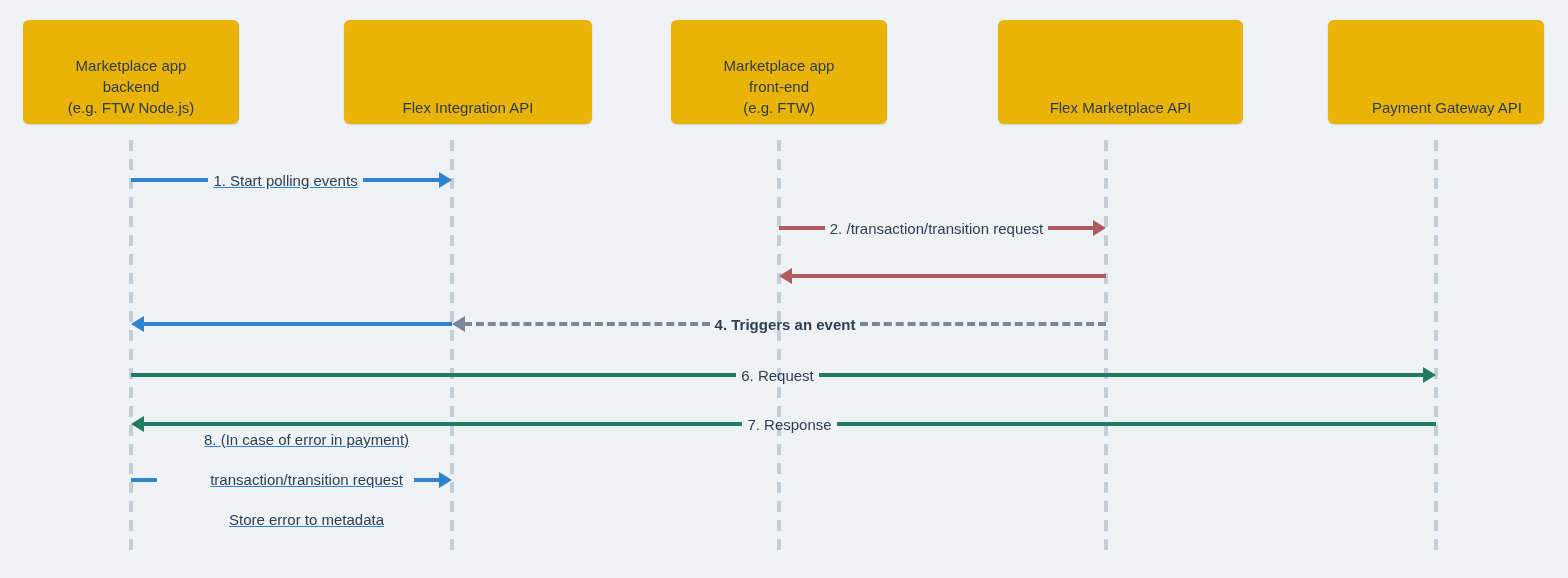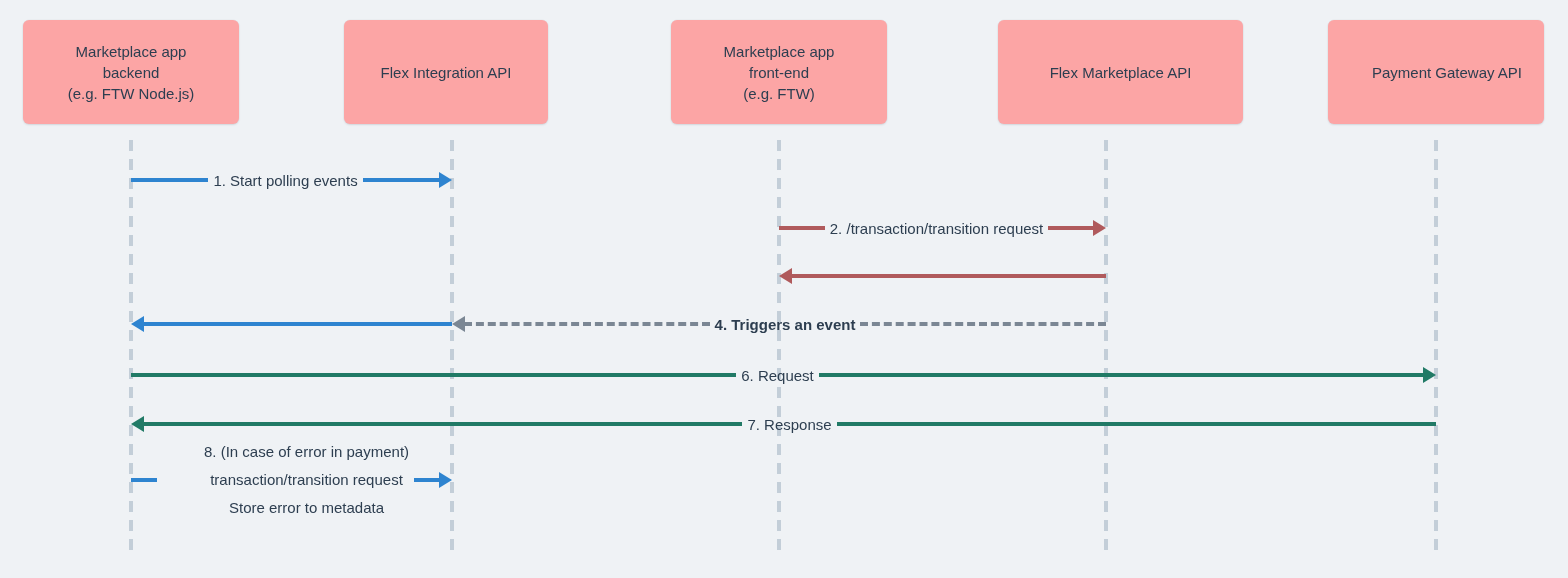--- a/index.html
+++ b/index.html
@@ -15,25 +15,25 @@
     overflow: hidden;
   }
   #diagram {
     position: relative;
     width: 1568px;
     height: 578px;
   }
   
   .participant {
     position: absolute;
-    background: #fca5a5;
+    background: #eab308;
     border-radius: 6px;
     box-shadow: 0 1px 2px rgba(45,62,80,0.13), 0 0 0 0.5px rgba(45,62,80,0.04);
     display: flex;
-    align-items: center;
+    align-items: flex-end;
     justify-content: center;
     text-align: center;
     box-sizing: border-box;
     padding: 6px 10px;
   }
   .participant-label {
     font-size: 15px;
     line-height: 21px;
     color: #2d3e50;
     white-space: pre-line;
@@ -75,54 +75,54 @@
     font-size: 15px;
     line-height: 21px;
     color: #2d3e50;
     text-align: center;
     white-space: pre-line;
     padding: 0 5px;
     position: relative;
     z-index: 3;
   }
   .msg-label.multiline {
-    line-height: 28px;
+    line-height: 40px;
     margin-left: 42px;
   }
   .head {
     flex: 0 0 auto;
     width: 0;
     height: 0;
     border-top: 8px solid transparent;
     border-bottom: 8px solid transparent;
   }
   .head.right {
     border-left: 13px solid currentColor;
     margin-left: -1px;
   }
   .head.left {
     border-right: 13px solid currentColor;
     margin-right: -1px;
   }
-  .msg-blue   { color: #2e84d0; }
+  .msg-blue   { color: #2e84d0; text-decoration: underline; }
   .msg-red    { color: #b05a5c; }
   .msg-green  { color: #217a66; }
   .msg-gray   { color: #7b8794; font-weight: bold; }
 </style>
 </head>
 <body>
 
 <div id="diagram">
   <div id="participants-layer">
       <div class="participant" style="left: 23px; top: 20px; width: 216px; height: 104px;">
         <div class="participant-label">Marketplace app
 backend
 (e.g. FTW Node.js)</div>
       </div>
-      <div class="participant" style="left: 344px; top: 20px; width: 204px; height: 104px;">
+      <div class="participant" style="left: 344px; top: 20px; width: 248px; height: 104px;">
         <div class="participant-label">Flex Integration API</div>
       </div>
       <div class="participant" style="left: 671px; top: 20px; width: 216px; height: 104px;">
         <div class="participant-label">Marketplace app
 front-end
 (e.g. FTW)</div>
       </div>
       <div class="participant" style="left: 998px; top: 20px; width: 245px; height: 104px;">
         <div class="participant-label">Flex Marketplace API</div>
       </div>

